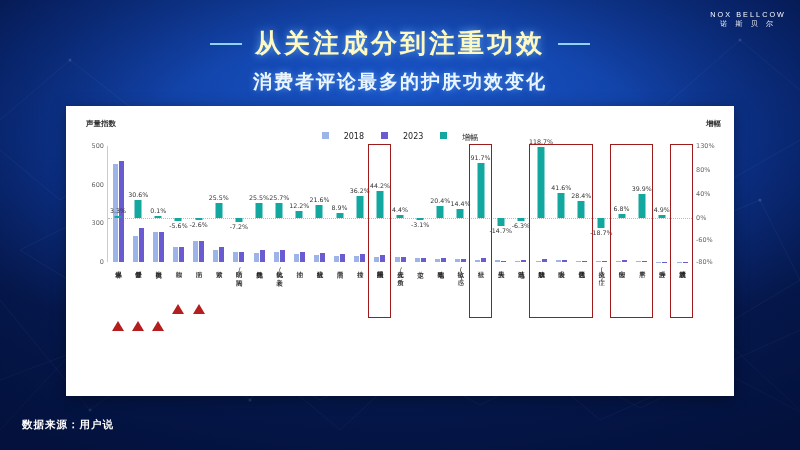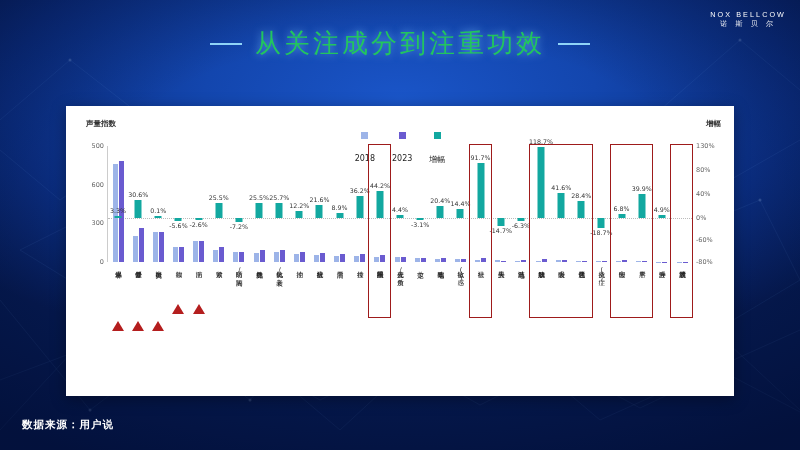--- a/index.html
+++ b/index.html
@@ -42,21 +42,21 @@
     font-size:7px; letter-spacing:3px; margin-top:2.5px; opacity:.92;
   }
 
   
   .title-wrap {
     position:absolute; top:26px; left:0; width:800px; text-align:center;
   }
   .title-row { display:flex; align-items:center; justify-content:center; gap:13px; }
   .title-dash { width:32px; height:2px; background:#8fd4f7; }
   .title-main {
-    font-size:26px; color:#22c55e; font-weight:normal; letter-spacing:3px;
+    font-size:26px; color:#fef9c3; font-weight:bold; letter-spacing:3px;
     text-shadow:0 0 9px rgba(130,200,255,.75);
   }
   .title-sub {
     margin-top:8px; font-size:19px; color:#eaf6ff; font-weight:bold;
     letter-spacing:2px; text-shadow:0 0 7px rgba(120,190,255,.6);
   }
 
   
   .card {
     position:absolute; left:66px; top:106px; width:668px; height:290px;
@@ -79,21 +79,21 @@
     position:absolute; font-size:7.5px; color:#333; font-weight:bold;
   }
   .axis-title.left { left:20px; top:13px; }
   .axis-title.right { right:13px; top:13px; }
 
   .legend {
     position:absolute; left:0; right:0; top:26px;
     display:flex; justify-content:center; gap:17px;
     font-size:8px; color:#222;
   }
-  .legend-item { display:flex; align-items:center; gap:15px;flex-direction:column; }
+  .legend-item { display:flex; align-items:flex-start; gap:15px; }
   .legend-swatch { width:7px; height:7px; display:inline-block; }
 
   .plot {
     position:absolute; left:42px; top:40px; right:42px; height:116px;
   }
   .ytick {
     position:absolute; right:100%; margin-right:4px;
     font-size:6.5px; color:#666; transform:translateY(-50%);
     white-space:nowrap;
   }
@@ -190,20 +190,21 @@
   <div class="logo-sub">NOX BELLCOW</div>
   <div class="logo-cn">诺 斯 贝 尔</div>
 </div>
 
 <div class="title-wrap">
   <div class="title-row">
     <span class="title-dash"></span>
     <span class="title-main">从关注成分到注重功效</span>
     <span class="title-dash"></span>
   </div>
+  <div class="title-sub">消费者评论最多的护肤功效变化</div>
 </div>
 
 <div class="card">
   <div class="chart-area">
     <div class="axis-title left">声量指数</div>
     <div class="axis-title right">增幅</div>
     <div class="legend" id="legend">
         <div class="legend-item">
           <span class="legend-swatch" style="background:#9db4e8"></span>
           <span>2018</span>

